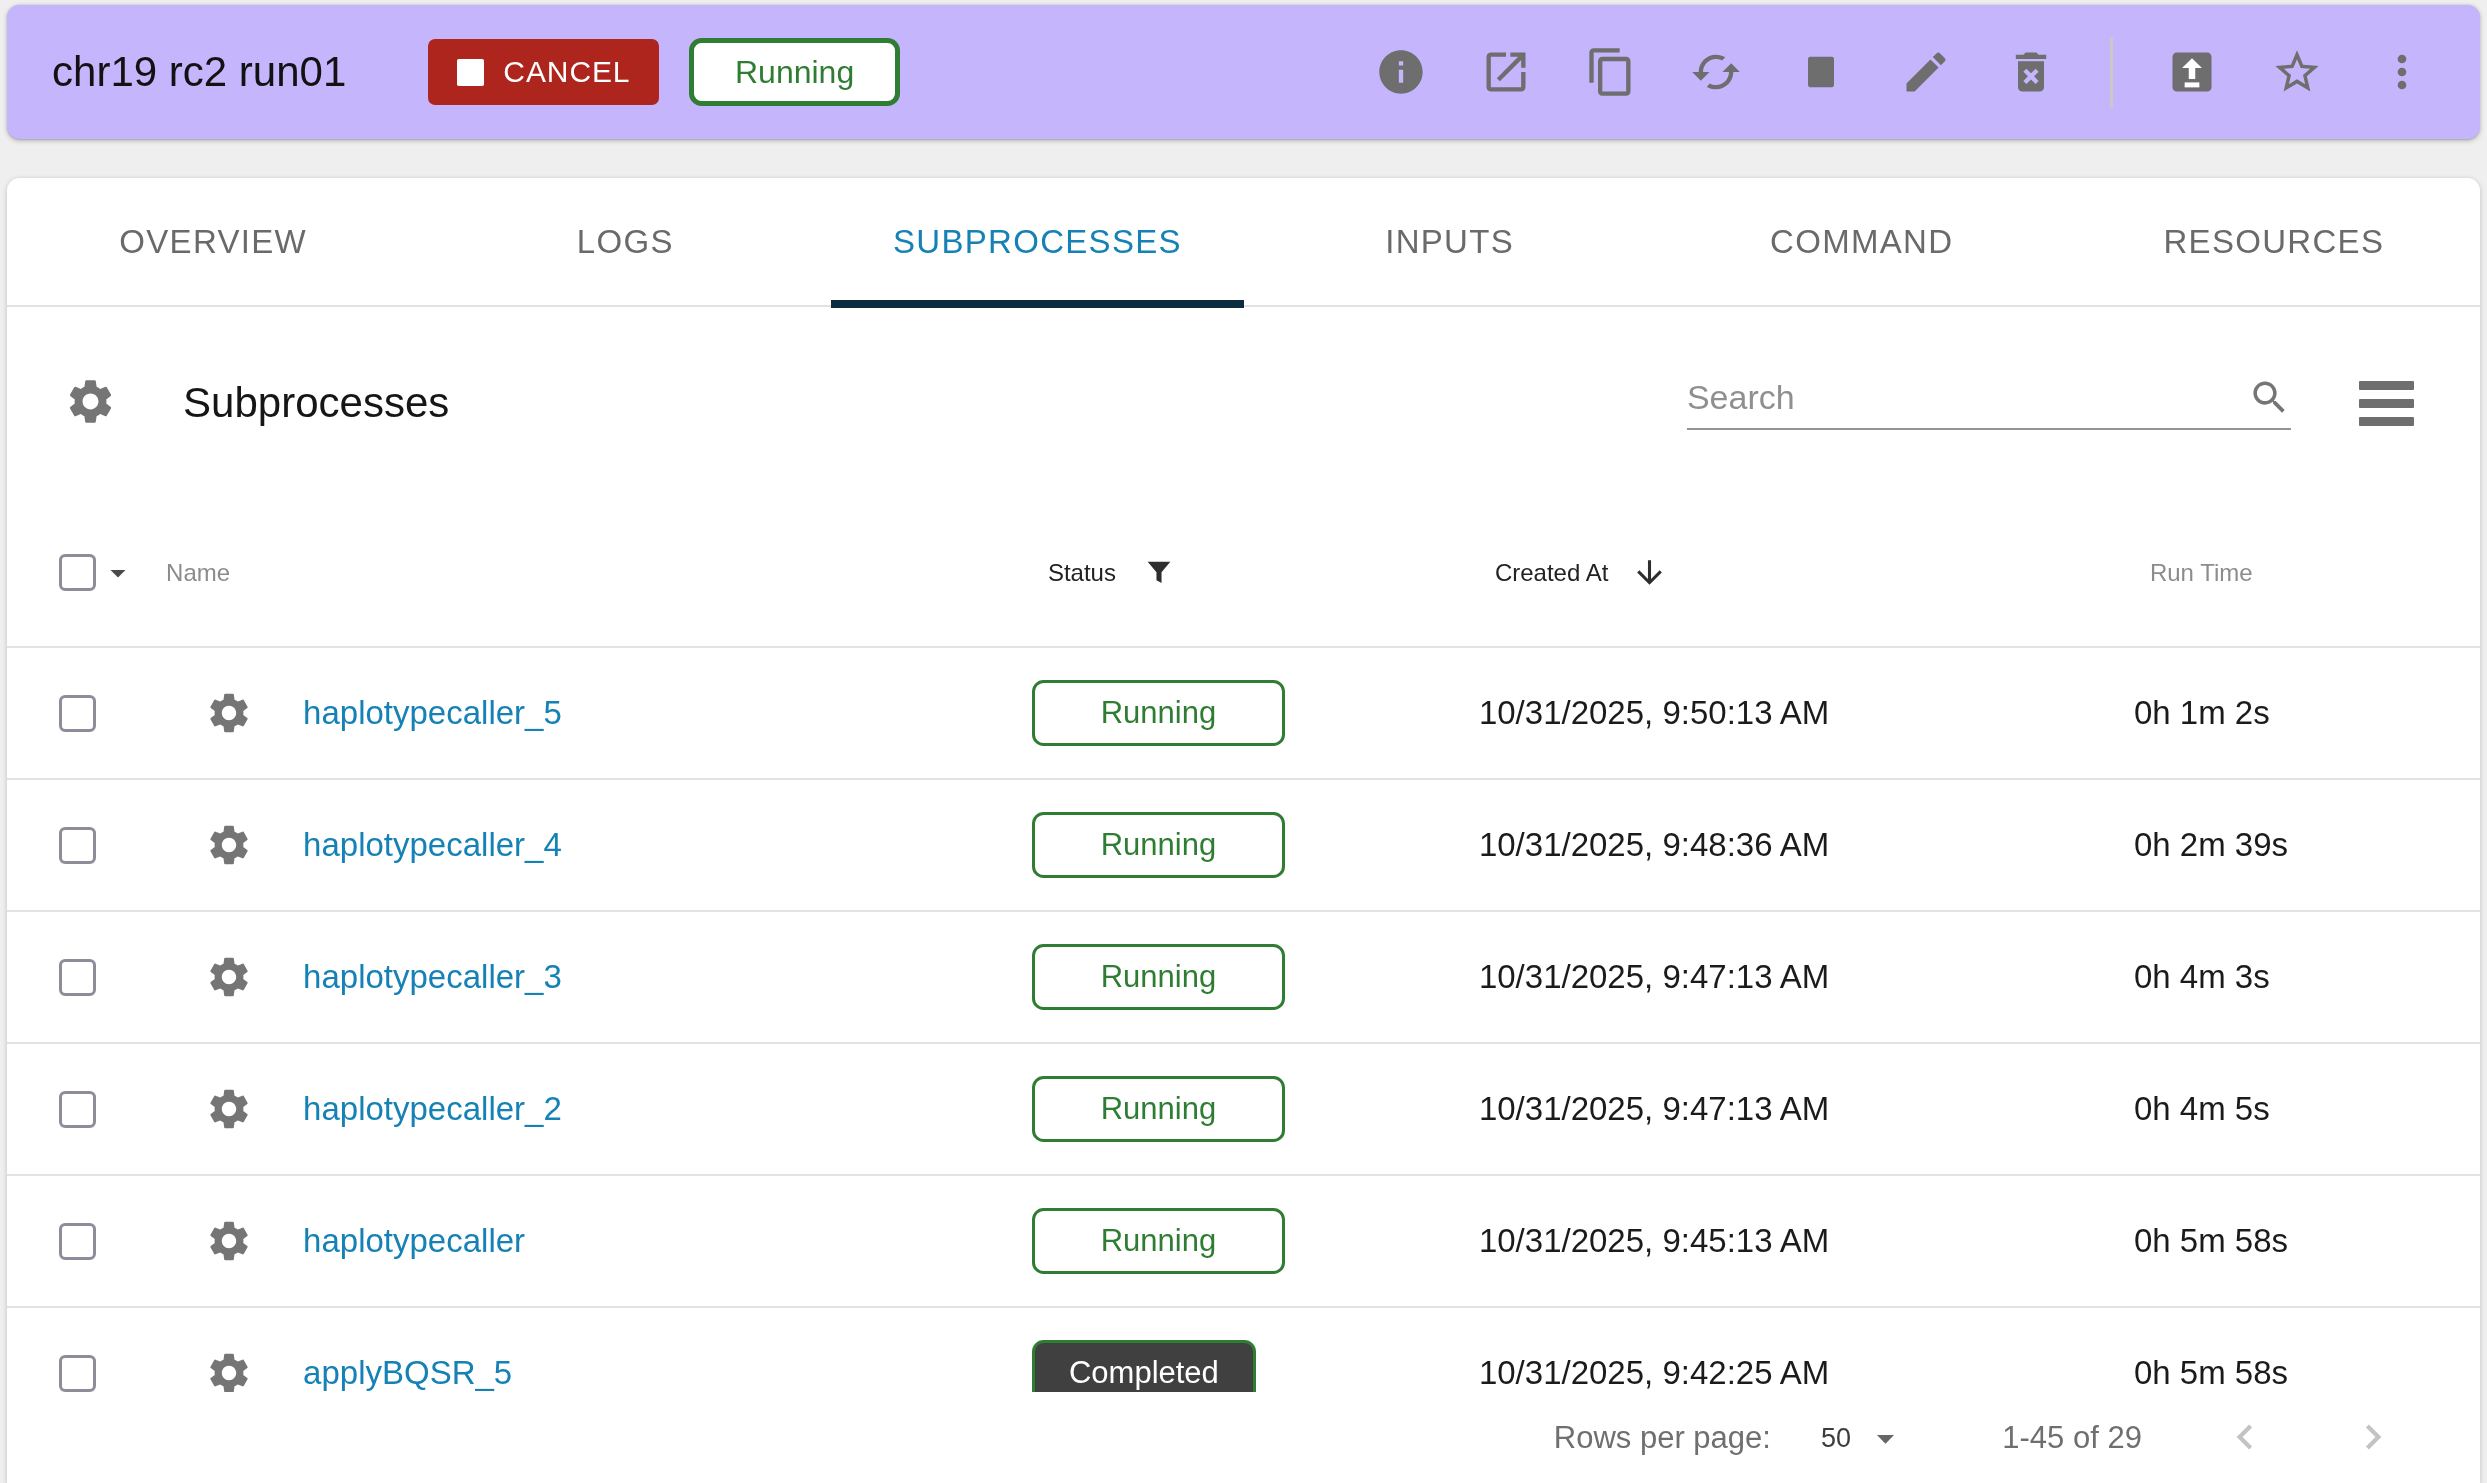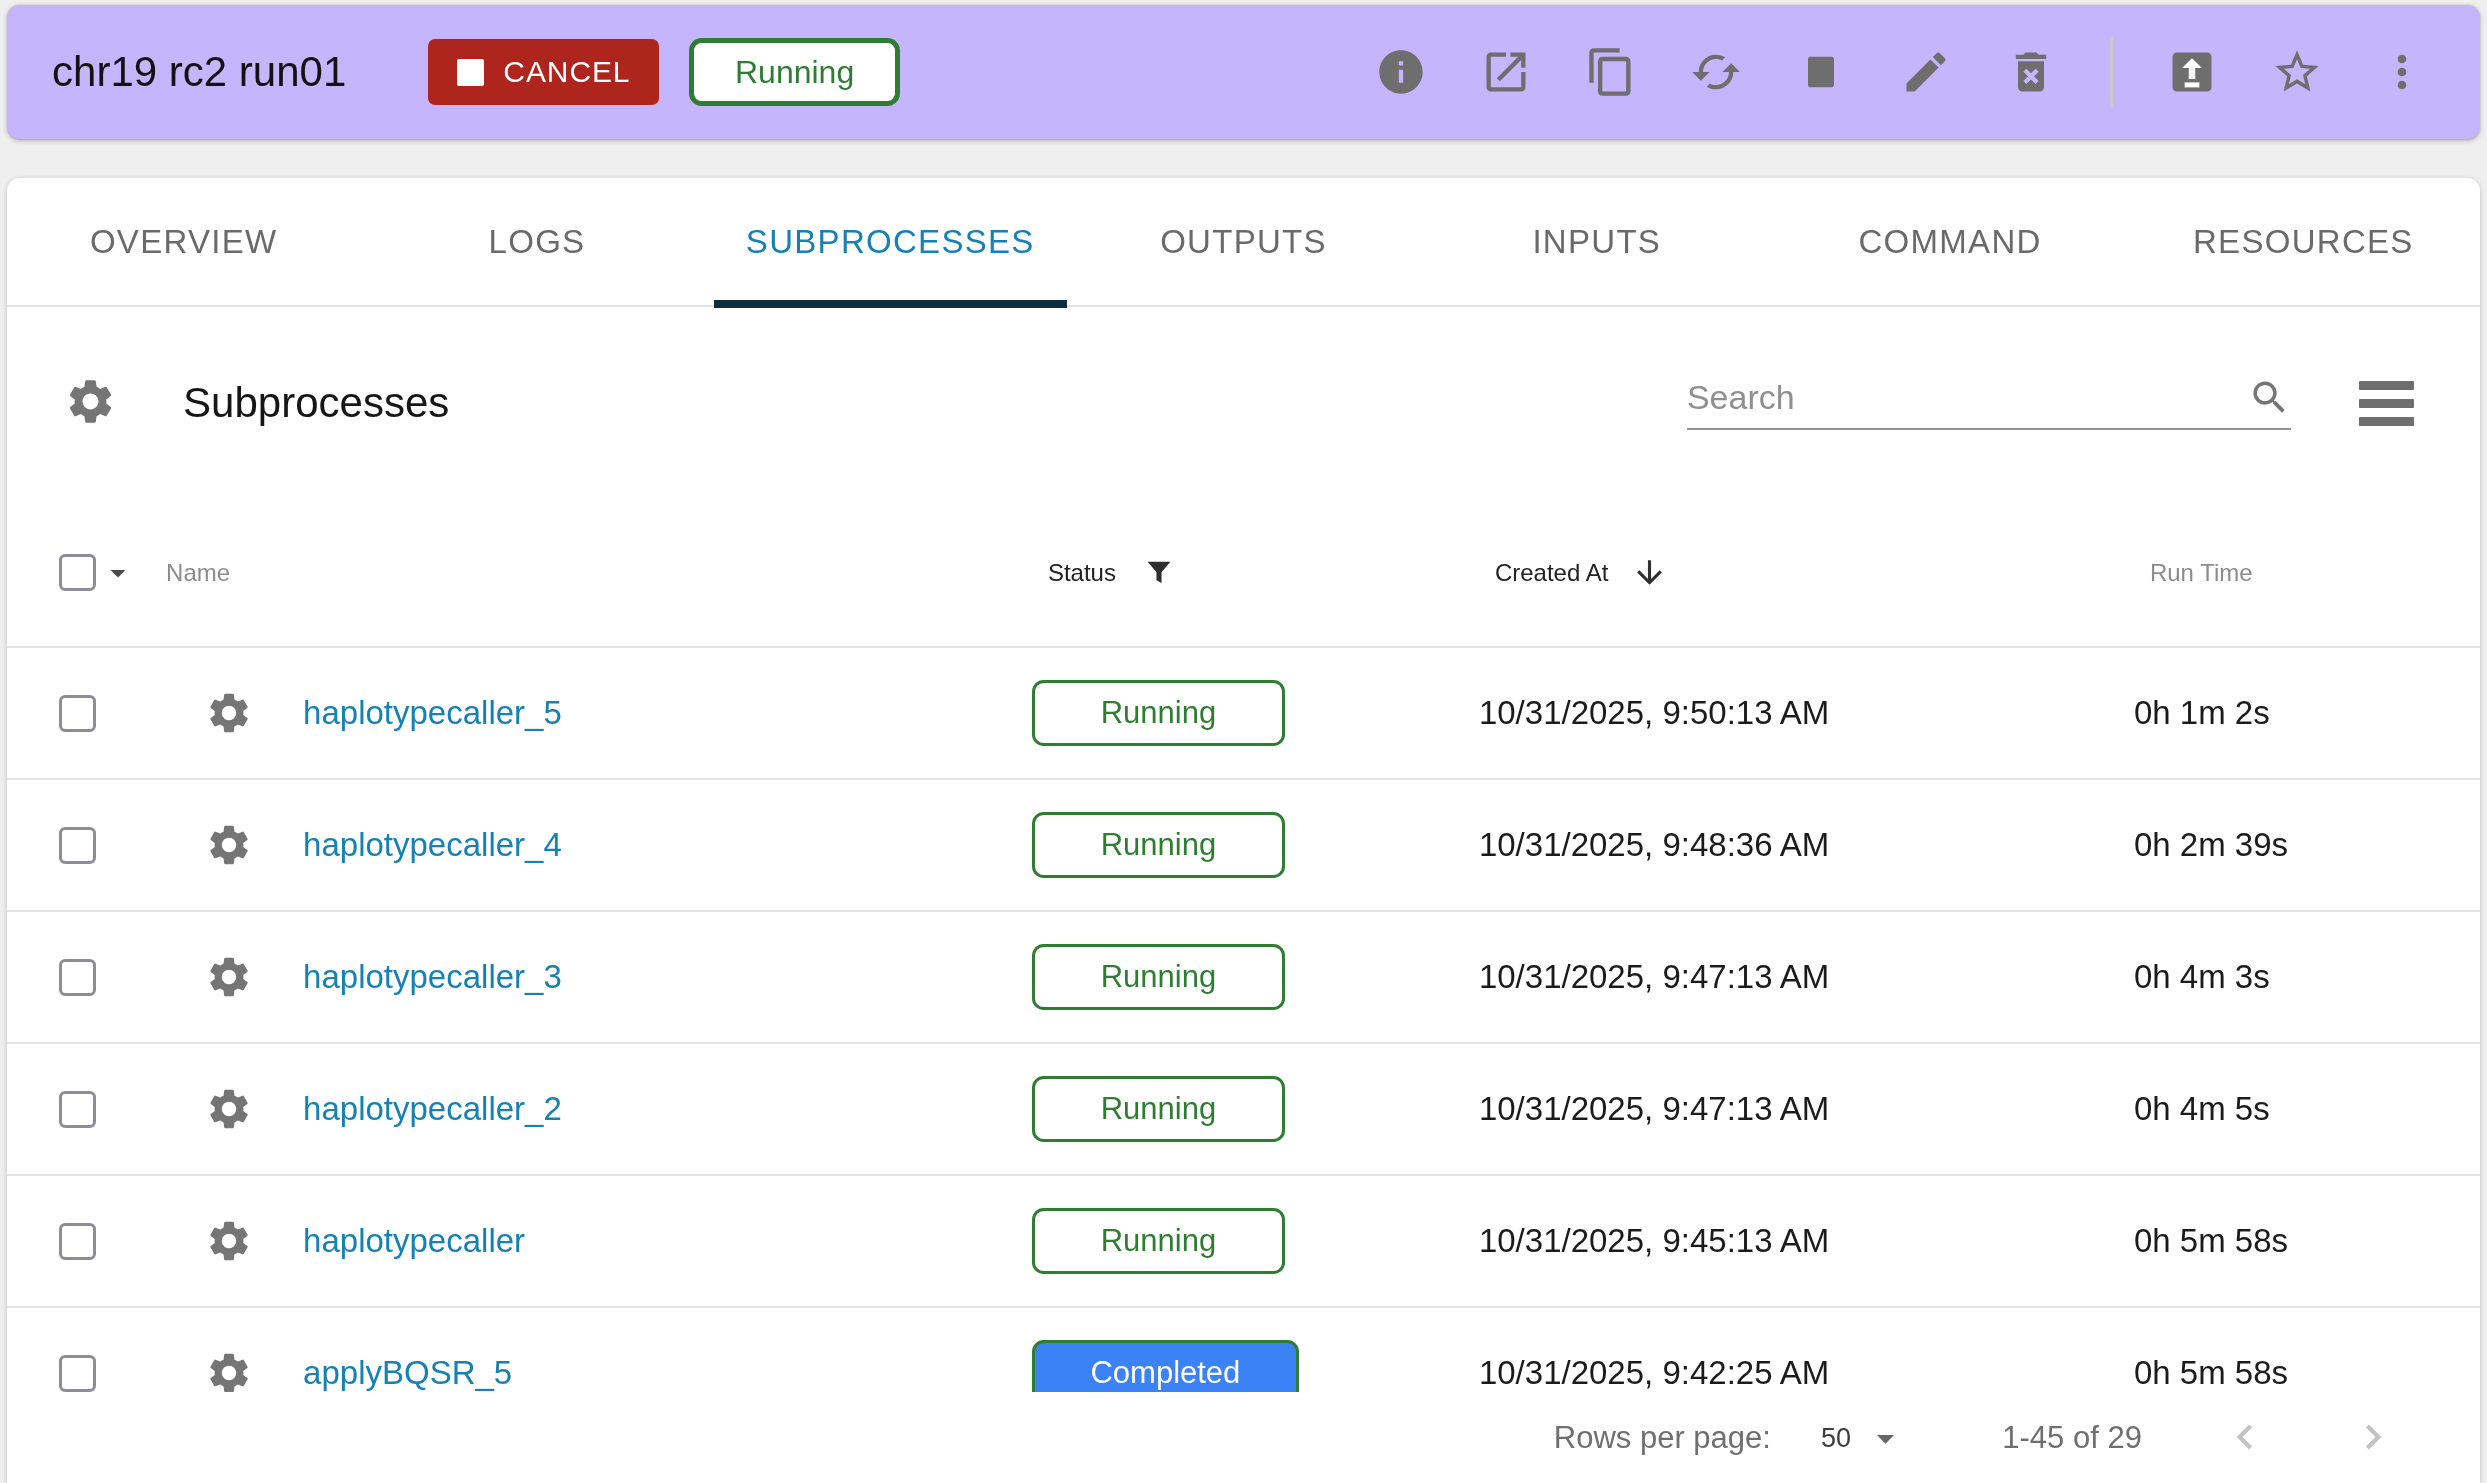--- a/index.html
+++ b/index.html
@@ -106,21 +106,21 @@
     font-size: 33px; color: #1b1b1b;
   }
   .gear-row { margin-left: 39px; flex: none; display: flex; }
   .gear-row svg { width: 48px; height: 48px; fill: #757575; }
   .row-link { color: #1581b5; text-decoration: none; margin-left: 50px; white-space: nowrap; cursor: pointer; }
   .badge {
     display: inline-flex; align-items: center; justify-content: center;
     width: 253px; height: 66px; border: 3.6px solid #2e7d32; border-radius: 11.6px;
     color: #2e7d32; font-size: 31px; background: #fff;
   }
-  .badge.filled { background: #3b82f6; color: #fff; width: 267px; }
+  .badge.filled { background: #404040; color: #fff; width: 224px; }
 
   
   .tfoot {
     height: 92px; flex: none; background: #fff;
     display: flex; align-items: center; justify-content: flex-end;
     padding-right: 82px; font-size: 31px; color: #6f6f6f;
   }
   .rpp-select { margin-left: 50px; display: flex; align-items: center; color: #3c3c3c; cursor: pointer; background:none; border:none; font-family:inherit; font-size:27px; }
   .rpp-select svg { width: 41px; height: 41px; fill: #666; margin-left: 14.3px; }
   .range-label { margin-left: 96px; }
@@ -198,21 +198,20 @@
     </button>
   </div>
 </div>
 
 <div class="card-main">
 
   <div class="tabs">
     <button class="tab">OVERVIEW</button>
     <button class="tab">LOGS</button>
     <button class="tab active">SUBPROCESSES</button>
-    <button class="tab">OUTPUTS</button>
     <button class="tab">INPUTS</button>
     <button class="tab">COMMAND</button>
     <button class="tab">RESOURCES</button>
   </div>
 
   <div class="toolbar">
     <span class="gear-big">
       <svg viewBox="0 0 24 24">
           <path d="M19.14,12.94c0.04-0.3,0.06-0.61,0.06-0.94c0-0.32-0.02-0.64-0.07-0.94l2.03-1.58c0.18-0.14,0.23-0.41,0.12-0.61 l-1.92-3.32c-0.12-0.22-0.37-0.29-0.59-0.22l-2.39,0.96c-0.5-0.38-1.03-0.7-1.62-0.94L14.4,2.81c-0.04-0.24-0.24-0.41-0.48-0.41 h-3.84c-0.24,0-0.43,0.17-0.47,0.41L9.25,5.35C8.66,5.59,8.12,5.92,7.63,6.29L5.24,5.33c-0.22-0.08-0.47,0-0.59,0.22L2.74,8.87 C2.62,9.08,2.66,9.34,2.86,9.48l2.03,1.58C4.84,11.36,4.8,11.69,4.8,12s0.02,0.64,0.07,0.94l-2.03,1.58 c-0.18,0.14-0.23,0.41-0.12,0.61l1.92,3.32c0.12,0.22,0.37,0.29,0.59,0.22l2.39-0.96c0.5,0.38,1.03,0.7,1.62,0.94l0.36,2.54 c0.05,0.24,0.24,0.41,0.48,0.41h3.84c0.24,0,0.44-0.17,0.47-0.41l0.36-2.54c0.59-0.24,1.13-0.56,1.62-0.94l2.39,0.96 c0.22,0.08,0.47,0,0.59-0.22l1.92-3.32c0.12-0.22,0.07-0.47-0.12-0.61L19.14,12.94z M12,15.6c-1.98,0-3.6-1.62-3.6-3.6 s1.62-3.6,3.6-3.6s3.6,1.62,3.6,3.6S13.98,15.6,12,15.6z"></path>
         </svg>

